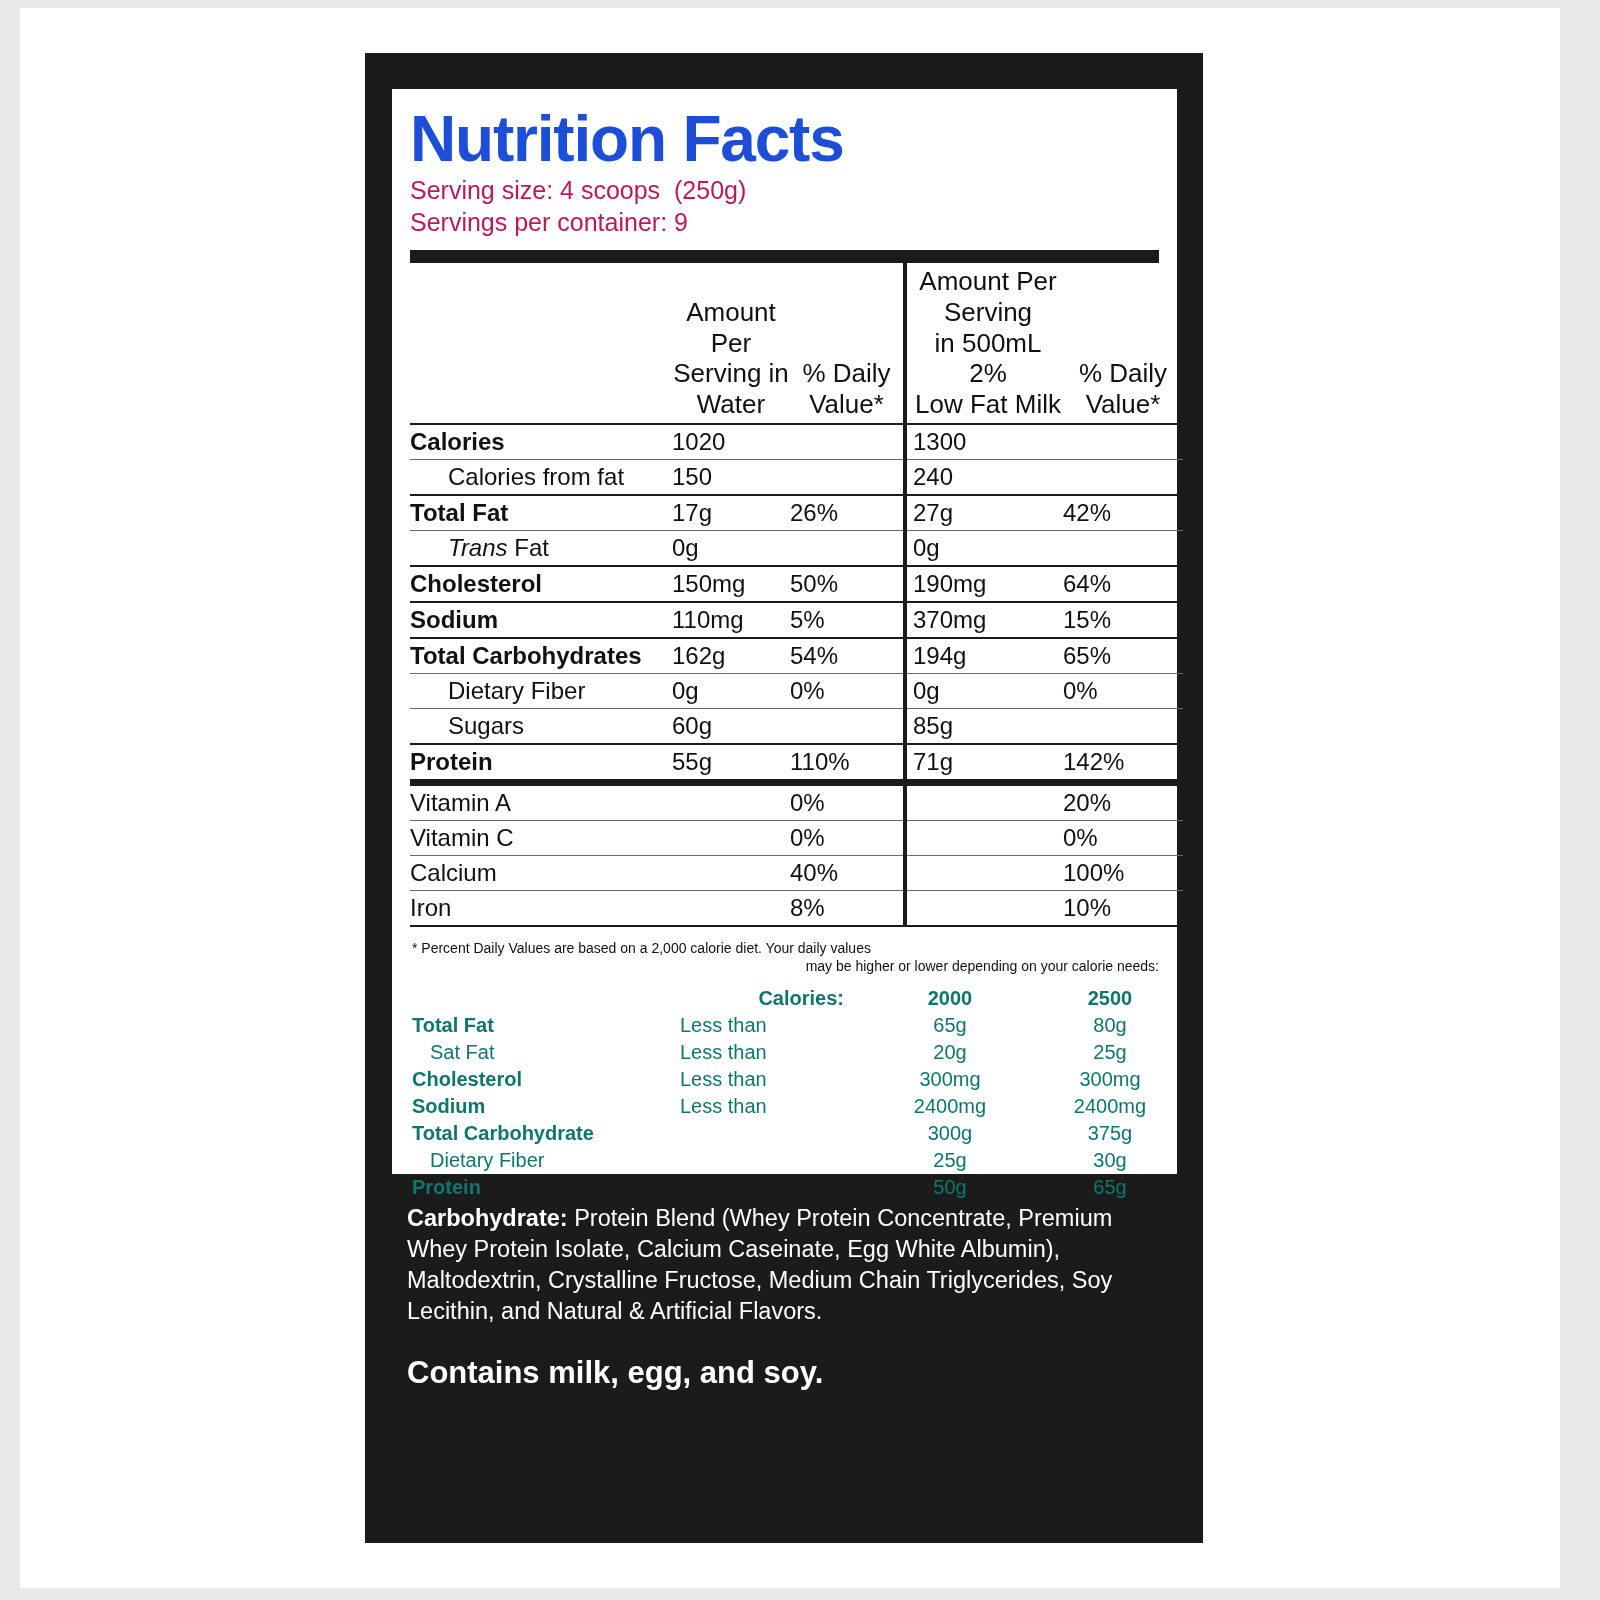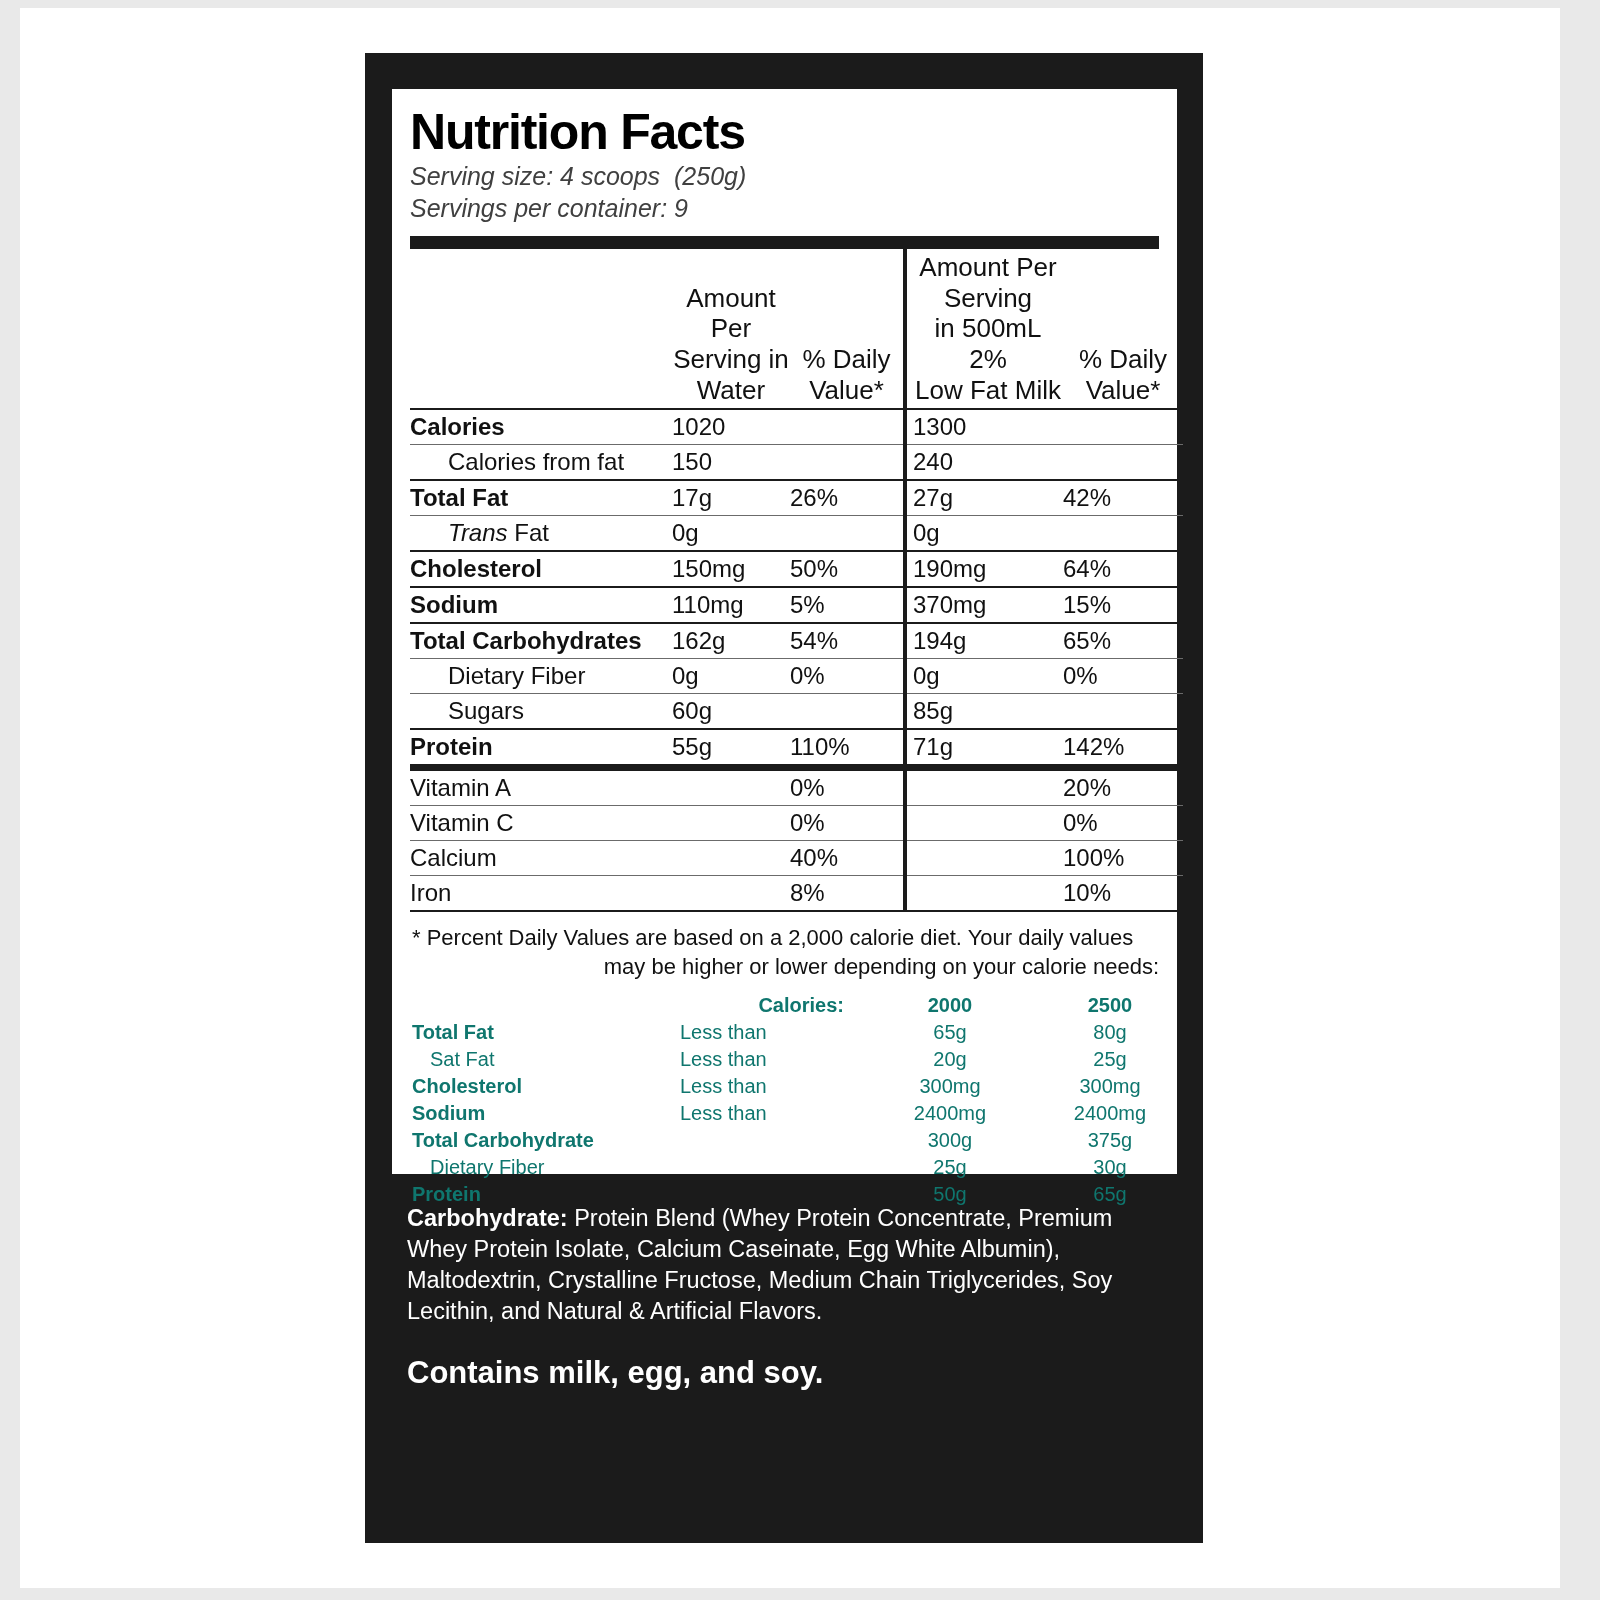--- a/index.html
+++ b/index.html
@@ -36,33 +36,32 @@
     width: 785px;
     height: 1085px;
     background: #ffffff;
     box-sizing: border-box;
     padding: 0;
   }
   .panel-inner {
     padding: 12px 18px 0 18px;
   }
   .nf-title {
-    font-size: 50px;
+    font-size: 64px;
     font-weight: bold;
     letter-spacing: -1.2px;
     line-height: 1.02;
-    color: #000000;
+    color: #1d4ed8;
     margin: 6px 0 2px 0;
   }
   .serving-line {
     font-size: 25px;
-    color: #404040;
+    color: #be185d;
     line-height: 1.28;
     white-space: pre;
-    font-style: italic;
   }
   .thickbar {
     height: 13px;
     background: #1b1b1b;
     margin-top: 12px;
   }
   table.nf {
     width: 100%;
     border-collapse: collapse;
     font-size: 24px;
@@ -93,21 +92,21 @@
   .row-thin td { border-bottom: 1px solid #6b6b6b; }
   .bold { font-weight: bold; }
   .indent { padding-left: 38px !important; }
   .italic { font-style: italic; }
   .sep-col {
     border-left: 4px solid #1b1b1b;
   }
   .heavy-bottom td { border-bottom: 7px solid #1b1b1b; }
 
   .footnote {
-    font-size: 22px;
+    font-size: 14px;
     color: #111;
     line-height: 1.3;
     margin-top: 12px;
     padding-left: 2px;
   }
   .footnote .ind { display: block; padding-left: 20px; text-align: right; }
 
   table.dv {
     width: 100%;
     border-collapse: collapse;

